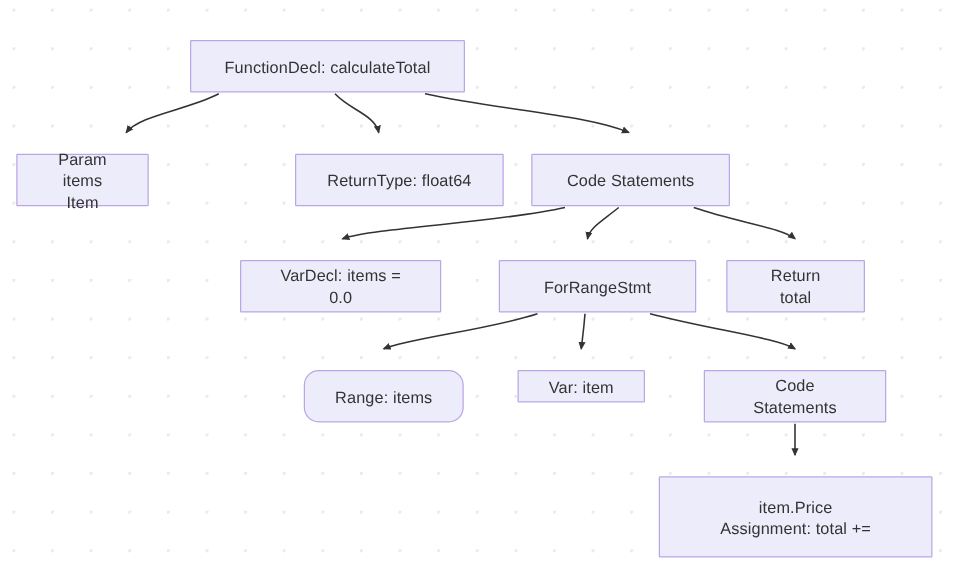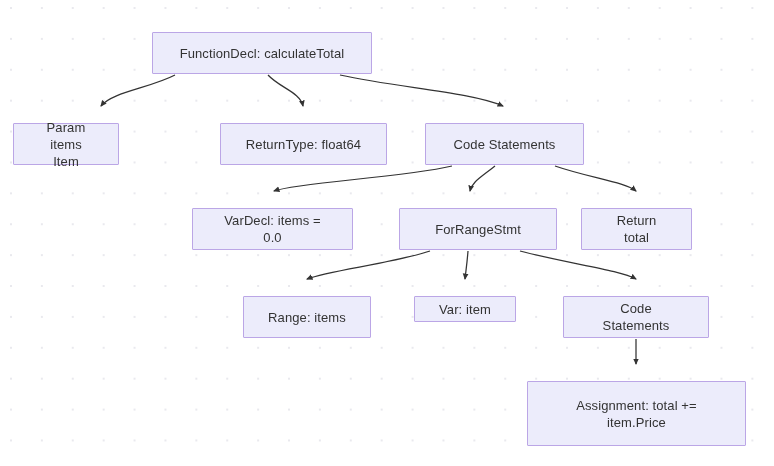--- a/index.html
+++ b/index.html
@@ -72,45 +72,45 @@
       </g>
   </svg>
 
   <div id="nodes-group">
       <div class="node" style="left: 152px; top: 32px; width: 220px; height: 42px;">
         <span>FunctionDecl: calculateTotal</span>
       </div>
       <div class="node" style="left: 13px; top: 123px; width: 106px; height: 42px;">
         <span>Param items Item</span>
       </div>
-      <div class="node" style="left: 220px; top: 123px; width: 167px; height: 42px;">
+      <div class="node" style="left: 236px; top: 123px; width: 167px; height: 42px;">
         <span>ReturnType: float64</span>
       </div>
       <div class="node" style="left: 425px; top: 123px; width: 159px; height: 42px;">
         <span>Code Statements</span>
       </div>
       <div class="node" style="left: 192px; top: 208px; width: 161px; height: 42px;">
         <span>VarDecl: items = 0.0</span>
       </div>
       <div class="node" style="left: 399px; top: 208px; width: 158px; height: 42px;">
         <span>ForRangeStmt</span>
       </div>
       <div class="node" style="left: 581px; top: 208px; width: 111px; height: 42px; justify-content: center;">
         <span>Return total</span>
       </div>
-      <div class="node" style="left: 243px; top: 296px; width: 128px; height: 42px;">
+      <div class="node" style="left: 243px; top: 296px; width: 128px; height: 42px; border-radius: 12px;">
         <span>Range: items</span>
       </div>
       <div class="node" style="left: 414px; top: 296px; width: 102px; height: 26px;">
         <span>Var: item</span>
       </div>
       <div class="node" style="left: 563px; top: 296px; width: 146px; height: 42px;">
         <span>Code Statements</span>
       </div>
       <div class="node" style="left: 527px; top: 381px; width: 219px; height: 65px;">
         <div>
+          <span>item.Price</span>
           <span>Assignment: total +=</span>
-          <span>item.Price</span>
         </div>
       </div>
     </div>
 
 </div>
 
 </body></html>

